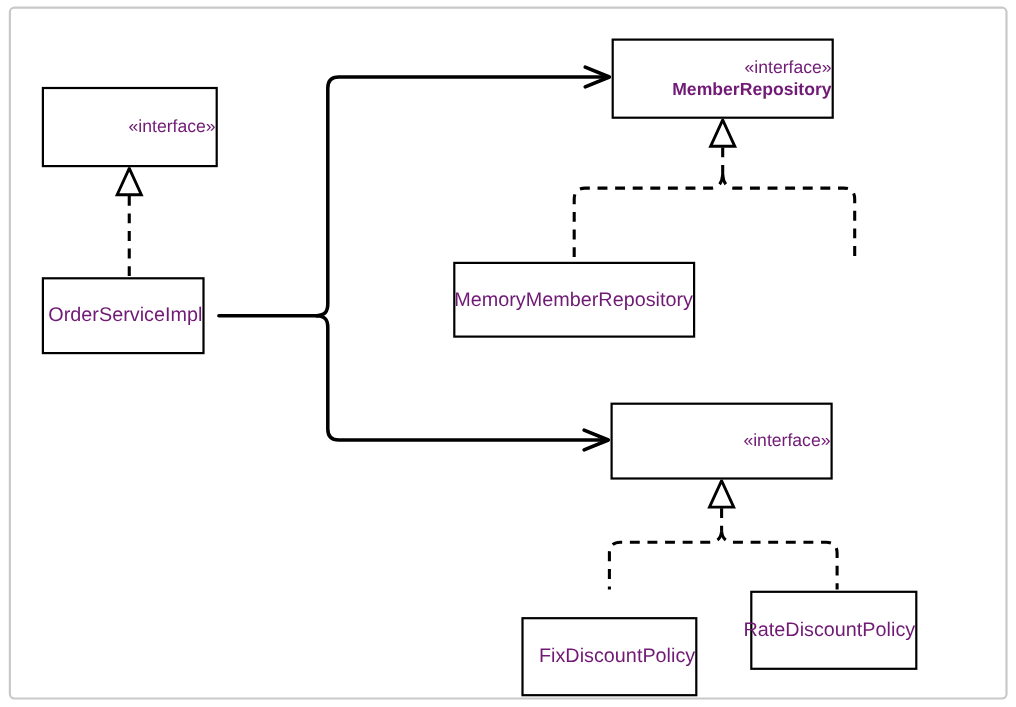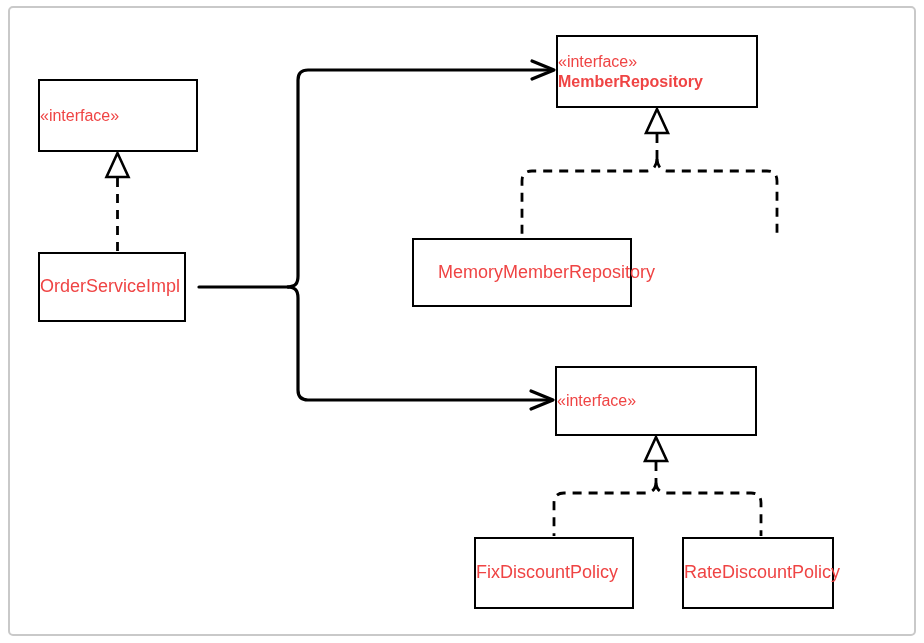--- a/index.html
+++ b/index.html
@@ -32,24 +32,24 @@
     width: 924px;
     height: 643px;
   }
   .node {
     position: absolute;
     box-sizing: border-box;
     border: 2px solid #000000;
     background: #ffffff;
     display: flex;
     flex-direction: column;
-    align-items: flex-start;
+    align-items: flex-end;
     justify-content: center;
     text-align: center;
-    color: #ef4444;
+    color: #701a75;
   }
   .node .stereotype {
     font-size: 16px;
     font-weight: 400;
     line-height: 1.25;
   }
   .node .iface-name {
     font-size: 16px;
     font-weight: 700;
     line-height: 1.25;
@@ -59,21 +59,21 @@
     font-weight: 400;
     line-height: 1.2;
   }
   
   .n-order-service        { left: 38px;  top: 79px;  width: 160px; height: 73px; }
   .n-order-service-impl   { left: 38px;  top: 252px; width: 148px; height: 70px; }
   .n-member-repository    { left: 556px; top: 35px;  width: 202px; height: 73px; }
   .n-memory-member-repo   { left: 412px; top: 238px; width: 220px; height: 69px; padding-left: 24px; }
   .n-db-member-repo       { left: 670px; top: 238px; width: 215px; height: 69px; }
   .n-discount-policy      { left: 555px; top: 366px; width: 202px; height: 70px; }
-  .n-fix-discount-policy  { left: 474px; top: 537px; width: 160px; height: 72px; }
+  .n-fix-discount-policy  { left: 474px; top: 561px; width: 160px; height: 72px; }
   .n-rate-discount-policy { left: 682px; top: 537px; width: 152px; height: 72px; }
 </style>
 </head>
 <body>
 
 <div class="canvas">
 
   <svg class="connector-layer" viewBox="0 0 924 643" aria-hidden="true">
 
     <g stroke="#000000" stroke-width="2.8" fill="none" stroke-dasharray="9 7">

